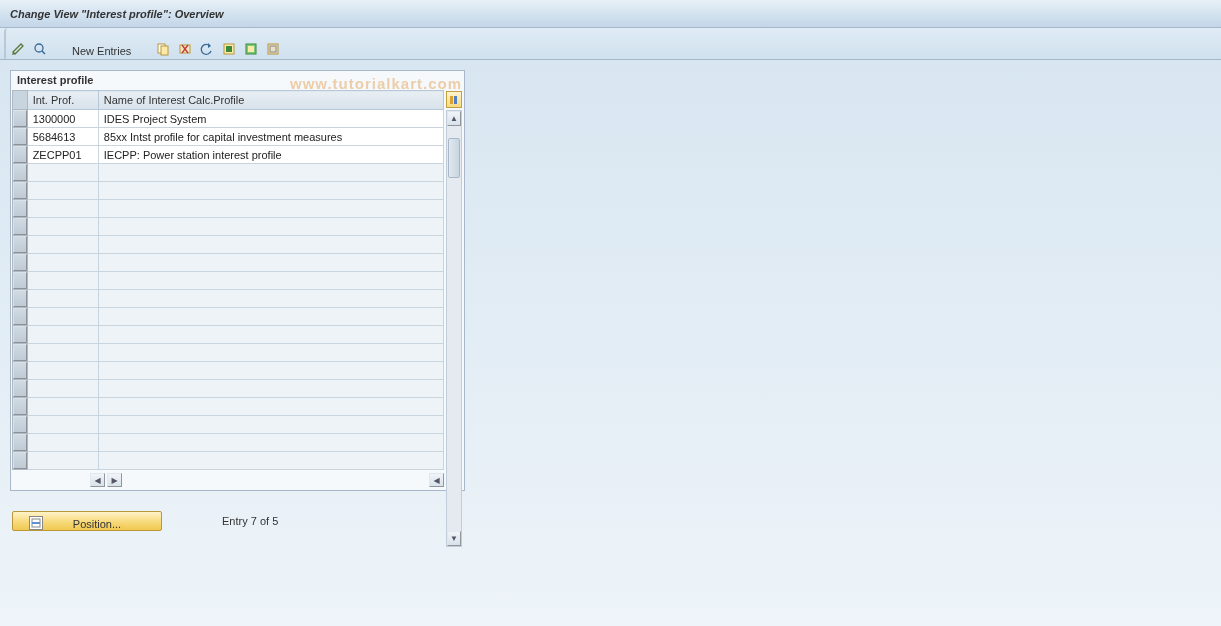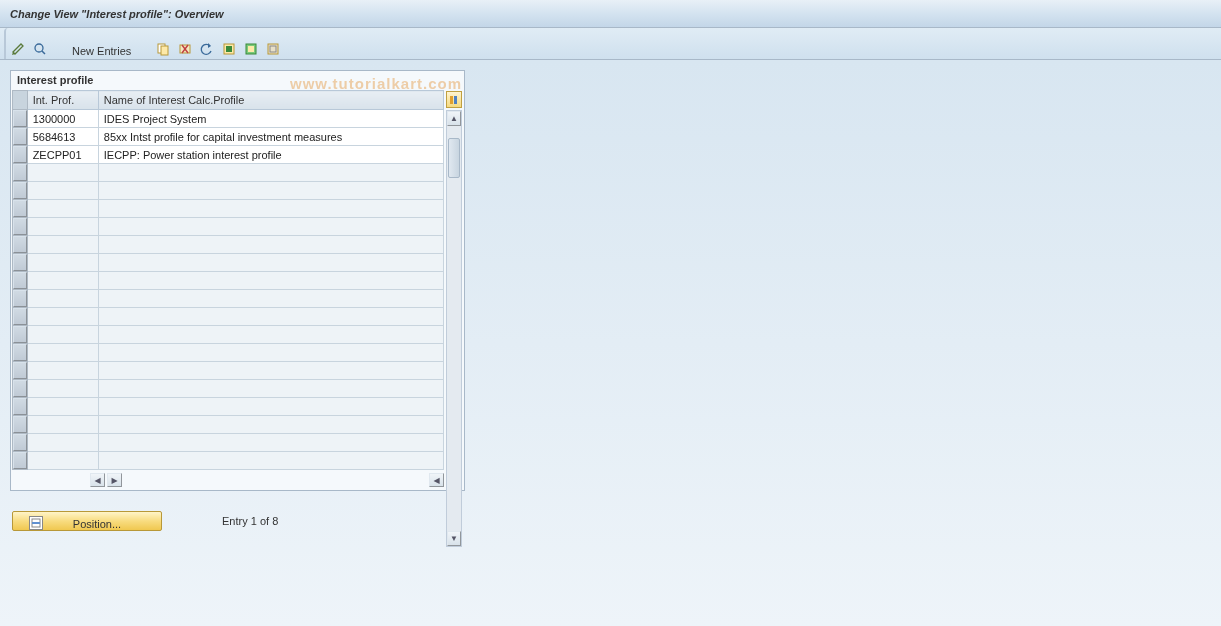--- a/index.html
+++ b/index.html
@@ -473,15 +473,15 @@
   <div class="footer">
     <div class="position-btn">
       <span class="icon">
         <svg width="10" height="10">
             <rect x="1" y="1" width="8" height="8" fill="#fff" stroke="#888"></rect>
             <rect x="1" y="4" width="8" height="2" fill="#6090d0"></rect>
           </svg>
       </span>
       <span style="flex:1;text-align:center">Position...</span>
     </div>
-    <span class="entry-label">Entry 1 of 8</span>
+    <span class="entry-label">Entry 7 of 5</span>
   </div>
 </div>
 
 </body></html>

